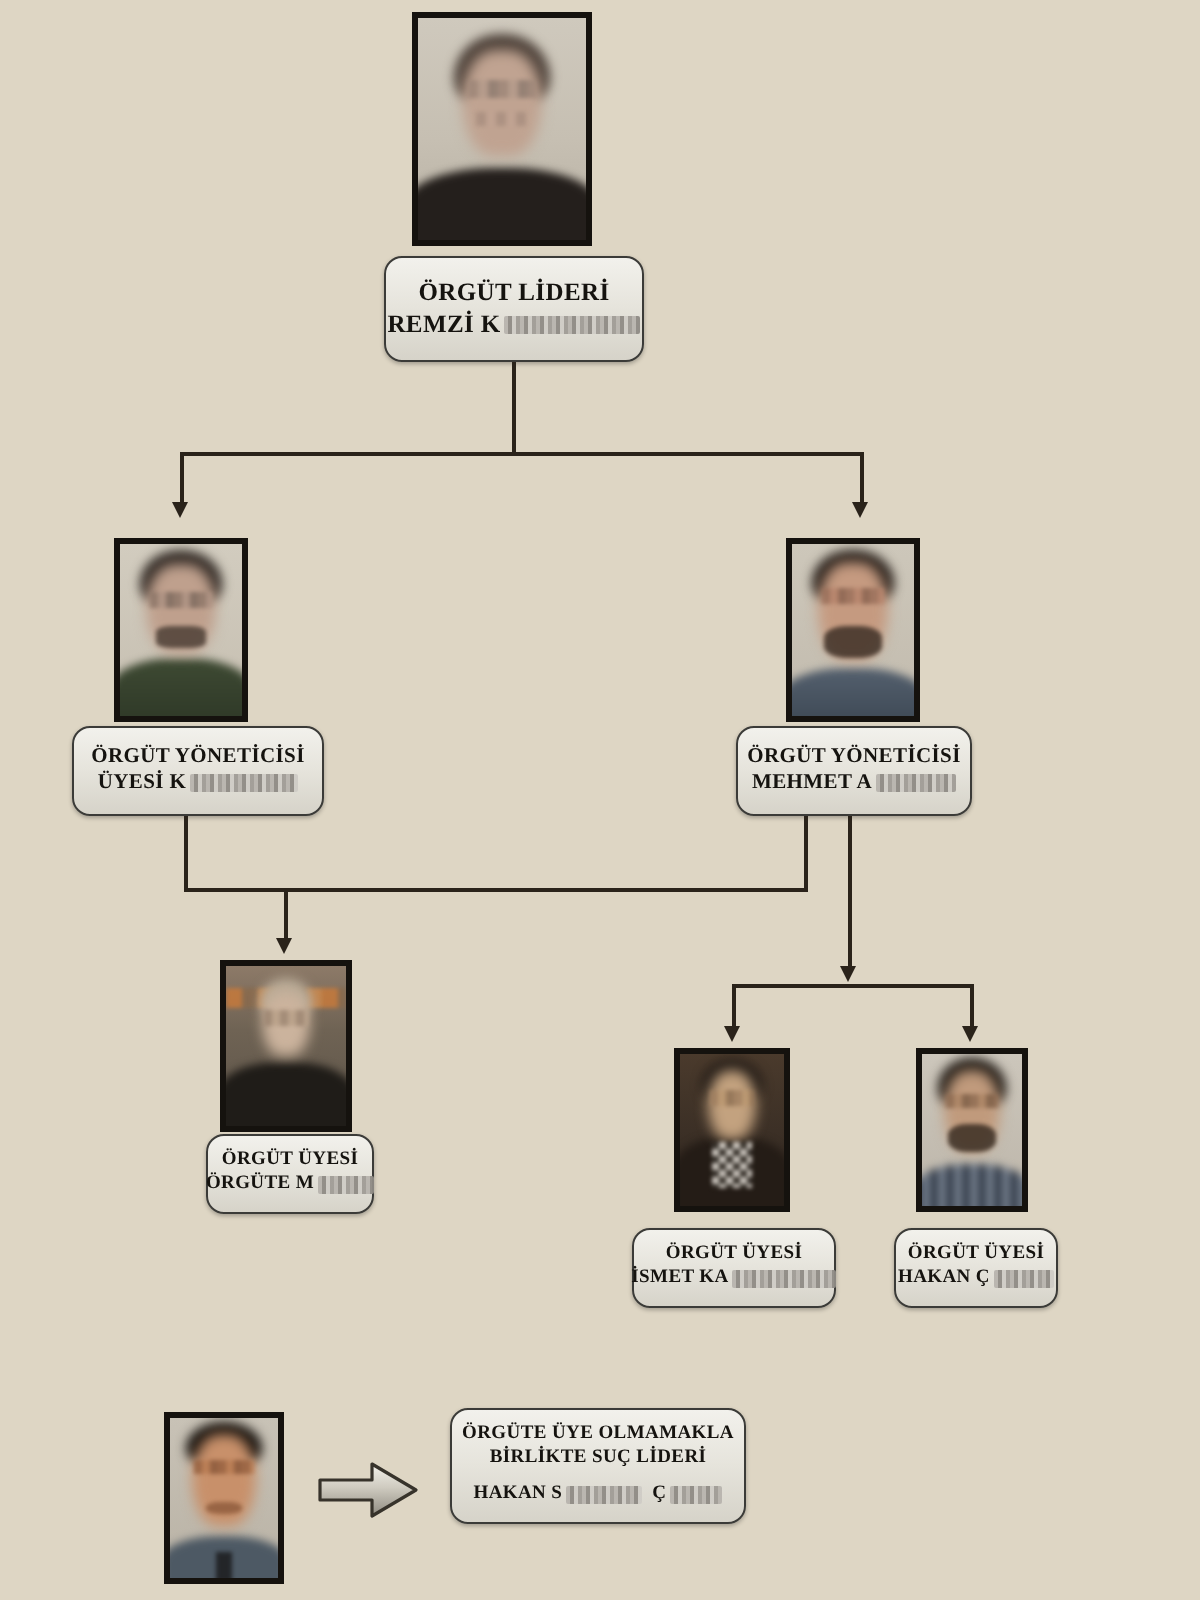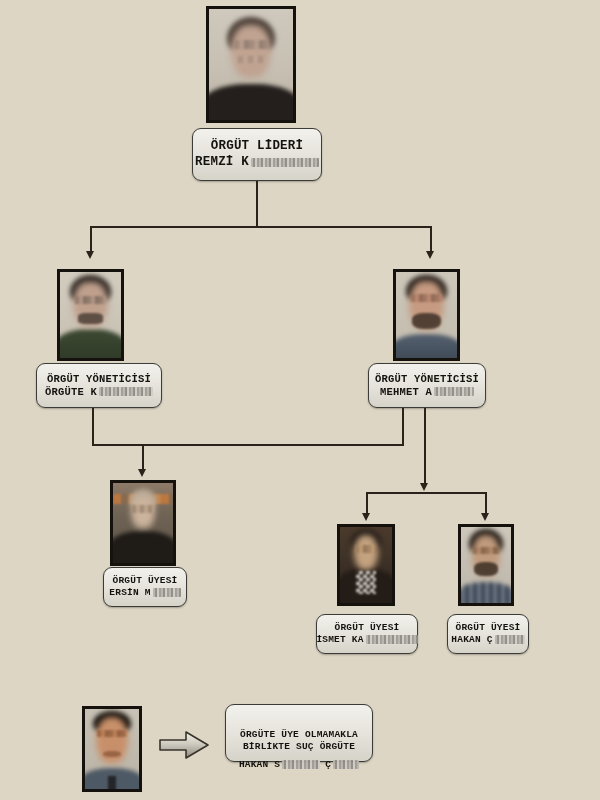--- a/index.html
+++ b/index.html
@@ -13,21 +13,20 @@
     background: #ded6c4;
     font-family: "Liberation Serif", "DejaVu Serif", serif;
     overflow: hidden;
     position: relative;
   }
   #chart {
     position: absolute;
     left: 0; top: 0;
     width: 600px;
     height: 800px;
-    font-family: Liberation Mono, monospace;
   }
 
   
   .photo {
     position: absolute;
     box-sizing: border-box;
     border: 3px solid #15120e;
     background: #b9b2a4;
     overflow: hidden;
   }
@@ -156,21 +155,21 @@
     <div class="ph-body" style="height:40%; background:linear-gradient(180deg,#3e4a33,#2e3827);"></div>
     <div class="ph-hair" style="left:16%; top:4%; width:68%; height:30%; background:#2e2722;"></div>
     <div class="ph-face" style="left:22%; top:12%; width:56%; height:52%; background:#bfa08d;"></div>
     <div class="ph-mosaic" style="left:24%; top:28%; width:52%; height:9%; background:repeating-linear-gradient(90deg,#8d7668 0 4px,#ac9182 4px 8px,#7d6a5e 8px 12px);"></div>
     <div class="ph-mosaic" style="left:30%; top:48%; width:40%; height:12%; background:#4a3d34; border-radius:30%;"></div>
   </div>
 
   <div class="plate" style="left:36px; top:363px; width:126px; height:45px; font-size:10.5px;">
     <div class="role">ÖRGÜT YÖNETİCİSİ</div>
     <div class="nm">
-      <span>ÖRGÜTE K</span>
+      <span>ÜYESİ K</span>
         <span class="redact" style="width:54px;"></span>
     </div>
   </div>
 
   <div class="photo" style="left:393px; top:269px; width:67px; height:92px;">
     <div class="ph-bg" style="background:linear-gradient(180deg,#cdc7ba 0%,#c2bbae 100%);"></div>
     <div class="ph-body" style="height:34%; background:linear-gradient(180deg,#54606e,#3d4854);"></div>
     <div class="ph-hair" style="left:16%; top:3%; width:68%; height:30%; background:#241d18;"></div>
     <div class="ph-face" style="left:22%; top:10%; width:56%; height:58%; background:#c59a80;"></div>
     <div class="ph-mosaic" style="left:24%; top:26%; width:52%; height:9%; background:repeating-linear-gradient(90deg,#9a6f5a 0 4px,#b6836b 4px 8px,#89624f 8px 12px);"></div>
@@ -204,21 +203,21 @@
     <div class="ph-mosaic" style="left:0; top:14%; width:100%; height:12%; background:repeating-linear-gradient(90deg,#c97a3a 0 8px,#8a6a4c 8px 16px,#d08a4b 16px 24px);"></div>
     <div class="ph-body" style="height:46%; background:#1f1c18;"></div>
     <div class="ph-hair" style="left:28%; top:8%; width:44%; height:22%; background:#b8aa96;"></div>
     <div class="ph-face" style="left:30%; top:16%; width:40%; height:40%; background:#cbb39d;"></div>
     <div class="ph-mosaic" style="left:32%; top:28%; width:36%; height:9%; background:repeating-linear-gradient(90deg,#9b8470 0 4px,#b9a189 4px 8px);"></div>
   </div>
 
   <div class="plate" style="left:103px; top:567px; width:84px; height:40px; font-size:9.5px;">
     <div class="role">ÖRGÜT ÜYESİ</div>
     <div class="nm">
-      <span>ERSİN M</span>
+      <span>ÖRGÜTE M</span>
         <span class="redact" style="width:28px;"></span>
     </div>
   </div>
 
   <div class="photo" style="left:337px; top:524px; width:58px; height:82px;">
     <div class="ph-bg" style="background:linear-gradient(180deg,#4a3a2c 0%,#2e2620 100%);"></div>
     <div class="ph-body" style="height:52%; background:#241c16;"></div>
     <div class="ph-hair" style="left:22%; top:4%; width:56%; height:26%; background:#1c1612;"></div>
     <div class="ph-face" style="left:26%; top:10%; width:48%; height:46%; background:#c3a27f;"></div>
     <div class="ph-mosaic" style="left:28%; top:24%; width:44%; height:10%; background:repeating-linear-gradient(90deg,#a07f60 0 4px,#bb9871 4px 8px,#8e7053 8px 12px);"></div>
@@ -264,23 +263,23 @@
     <defs>
       <linearGradient id="bag" x1="0" y1="0" x2="0" y2="1">
         <stop offset="0%" stop-color="#f3f1ea"></stop>
         <stop offset="45%" stop-color="#cfcbc0"></stop>
         <stop offset="100%" stop-color="#8e8a80"></stop>
       </linearGradient>
     </defs>
     <path d="M2,12 L28,12 L28,4 L50,17 L28,30 L28,22 L2,22 Z" fill="url(#bag)" stroke="#37332b" stroke-width="1.6" stroke-linejoin="round"></path>
   </svg>
 
-  <div class="plate" style="left:225px; top:704px; width:148px; height:58px; font-size:9.5px; justify-content:flex-start; padding-top:24px;">
+  <div class="plate" style="left:225px; top:704px; width:148px; height:58px; font-size:9.5px; justify-content:flex-start; padding-top:7px;">
     <div class="role">ÖRGÜTE ÜYE OLMAMAKLA</div>
-    <div class="role">BİRLİKTE SUÇ ÖRGÜTE</div>
+    <div class="role">BİRLİKTE SUÇ LİDERİ</div>
     <div class="nm" style="margin-top:7px;">
       <span>HAKAN S</span>
         <span class="redact" style="width:38px;"></span>
         <span style="margin-left:3px;">Ç</span>
         <span class="redact" style="width:26px;"></span>
     </div>
   </div>
 
 </div>
 

